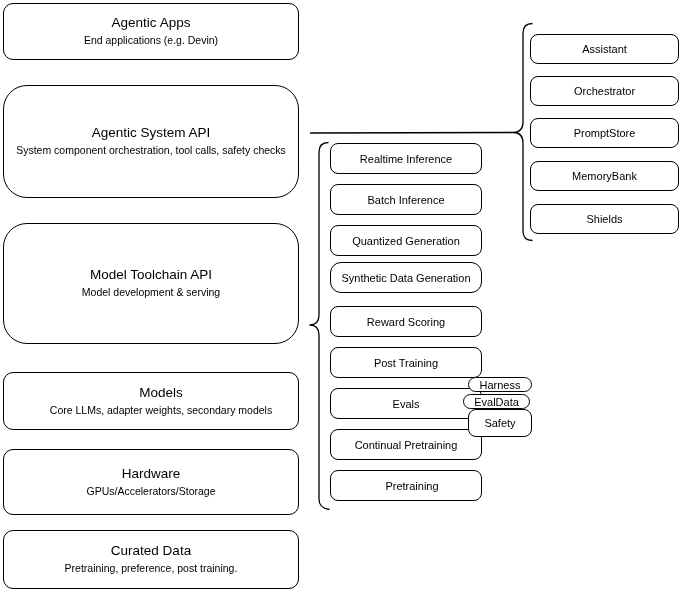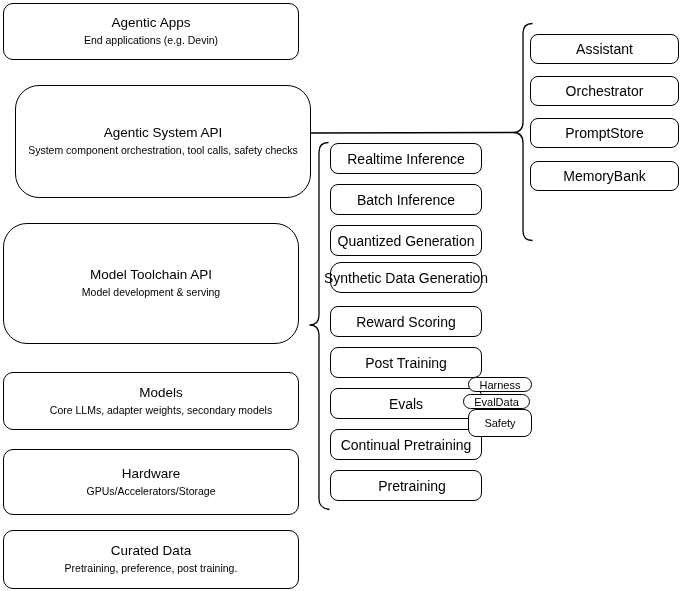--- a/index.html
+++ b/index.html
@@ -30,21 +30,21 @@
   .layer .s { font-size: 10.5px; line-height: 1.1; }
   .node {
     position: absolute;
     box-sizing: border-box;
     border: 1.3px solid #000000;
     border-radius: 8px;
     background: #ffffff;
     display: flex;
     align-items: center;
     justify-content: center;
-    font-size: 14px;
+    font-size: 11px;
     white-space: nowrap;
     z-index: 2;
   }
   .mid   { left: 330px; width: 152px; height: 31px; }
   .right { left: 530px; width: 149px; height: 30px; }
   .pill {
     position: absolute;
     box-sizing: border-box;
     border: 1.3px solid #000000;
     border-radius: 8px;
@@ -78,21 +78,21 @@
     <line x1="310" y1="133" x2="513" y2="132.5"></line>
     <path d="M 532.5 23.5 C 526 23.5 523 26.5 523 33 L 523 122 C 523 128.5 520 132.5 513 132.5 C 520 132.5 523 136.5 523 143 L 523 231 C 523 237.5 526 240.5 532.5 240.5"></path>
     <path d="M 328.5 142.5 C 322 142.5 319 145.5 319 152 L 319 315 C 319 321 316 325 309.5 325 C 316 325 319 329 319 335 L 319 499 C 319 505.5 322 508.5 329.5 509.5"></path>
   </svg>
 
   <div class="layer" style="top:3px; height:57px; border-radius:10px;">
     <div class="t">Agentic Apps</div>
     <div class="s">End applications (e.g. Devin)</div>
   </div>
 
-  <div class="layer" style="top:85px; height:113px; border-radius:24px;margin-left:12px;">
+  <div class="layer" style="top:85px; height:113px; border-radius:24px;">
     <div class="t">Agentic System API</div>
     <div class="s">System component orchestration, tool calls, safety checks</div>
   </div>
 
   <div class="layer" style="top:223px; height:121px; border-radius:24px;">
     <div class="t">Model Toolchain API</div>
     <div class="s">Model development &amp; serving</div>
   </div>
 
   <div class="layer" style="top:372px; height:58px; border-radius:10px;padding-left:20px;">
@@ -121,14 +121,15 @@
   <div class="node mid" style="top:470px;padding-left:12px;">Pretraining</div>
 
   <div class="pill" style="left:468px; top:377px; width:64px; height:15px;">Harness</div>
   <div class="pill" style="left:463px; top:394px; width:67px; height:15px;">EvalData</div>
   <div class="pill" style="left:468px; top:409px; width:64px; height:28px;">Safety</div>
 
   <div class="node right" style="top:34px;">Assistant</div>
   <div class="node right" style="top:76px;">Orchestrator</div>
   <div class="node right" style="top:118px;">PromptStore</div>
   <div class="node right" style="top:161px;">MemoryBank</div>
+  <div class="node right" style="top:204px;">Shields</div>
 
 </div>
 
 </body></html>

